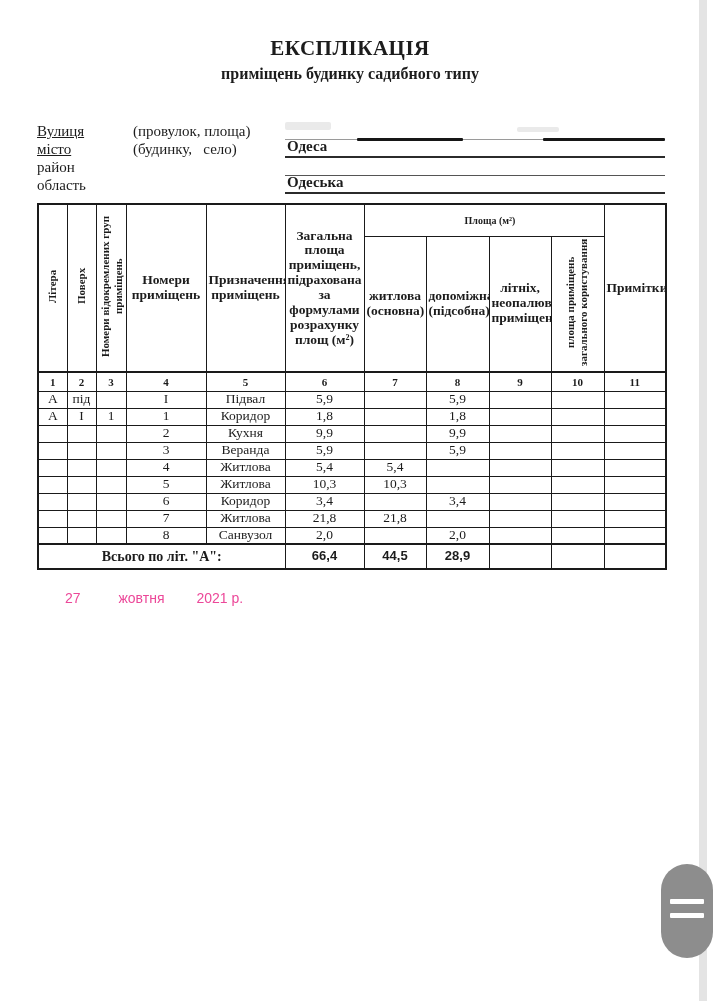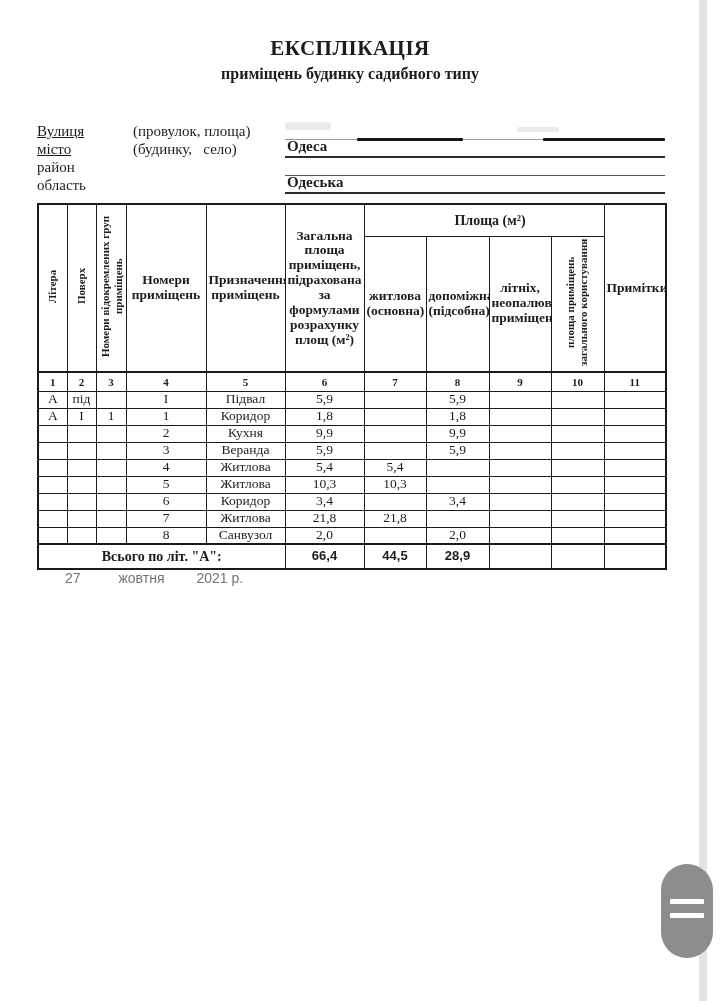--- a/index.html
+++ b/index.html
@@ -50,21 +50,21 @@
   tr.hdr-top{height:32px;}
   tr.hdr-sub{height:136px;}
   tr.num-row{height:19px;}
   tr.num-row td{font-weight:bold;font-size:11px;border-top:2px solid #1a1a1a;}
   tr.data-row{height:17px;}
   tr.total-row{height:25px;}
   tr.total-row td{border-top:2px solid #1a1a1a;font-weight:bold;}
   tr.total-row td.val{font-family:"Liberation Sans", sans-serif;font-size:13px;}
   tr.total-row td.lbl{font-size:14px;}
   
-  .date-line{position:absolute;left:37px;top:570px;font-family:"Liberation Sans", sans-serif;font-size:14px;color:#737373;text-align:right;}
+  .date-line{position:absolute;left:37px;top:590px;font-family:"Liberation Sans", sans-serif;font-size:14px;color:#ec4899;text-align:right;}
   .date-line span{display:inline-block;}
   .d-day{margin-left:28px;}
   .d-month{margin-left:34px;}
   .d-year{margin-left:28px;}
   
   .scroll-track{position:absolute;left:699px;top:0;width:8px;height:1001px;background:#e4e4e4;}
   .scroll-thumb{
     position:absolute;left:661px;top:864px;width:52px;height:94px;
     background:#8d8d8d;border-radius:26px;
   }
@@ -125,21 +125,21 @@
         <col style="width:62px">
     </colgroup>
     <tbody>
       <tr class="hdr-top">
         <td class="hdr" rowspan="2"><span class="vt h60">Літера</span></td>
         <td class="hdr" rowspan="2"><span class="vt h60">Поверх</span></td>
         <td class="hdr" rowspan="2"><span class="vt h150">Номери відокремлених груп приміщень</span></td>
         <td class="hdr" rowspan="2">Номери приміщень</td>
         <td class="hdr" rowspan="2">Призначення приміщень</td>
         <td class="hdr" rowspan="2">Загальна площа приміщень, підрахована за формулами розрахунку площ (м²)</td>
-        <td class="hdr" colspan="4" style="font-size:14px;padding-left:14px;">Площа (м²)</td>
+        <td class="hdr" colspan="4" style="font-size:10px;padding-left:14px;">Площа (м²)</td>
         <td class="hdr" rowspan="2">Примітки</td>
       </tr>
       <tr class="hdr-sub">
         <td class="hdr">житлова (основна)</td>
         <td class="hdr">допоміжна (підсобна)</td>
         <td class="hdr">літніх, неопалюваних приміщень</td>
         <td class="hdr"><span class="vt h130">площа приміщень загального користування</span></td>
       </tr>
       <tr class="num-row">
         <td>1</td>

